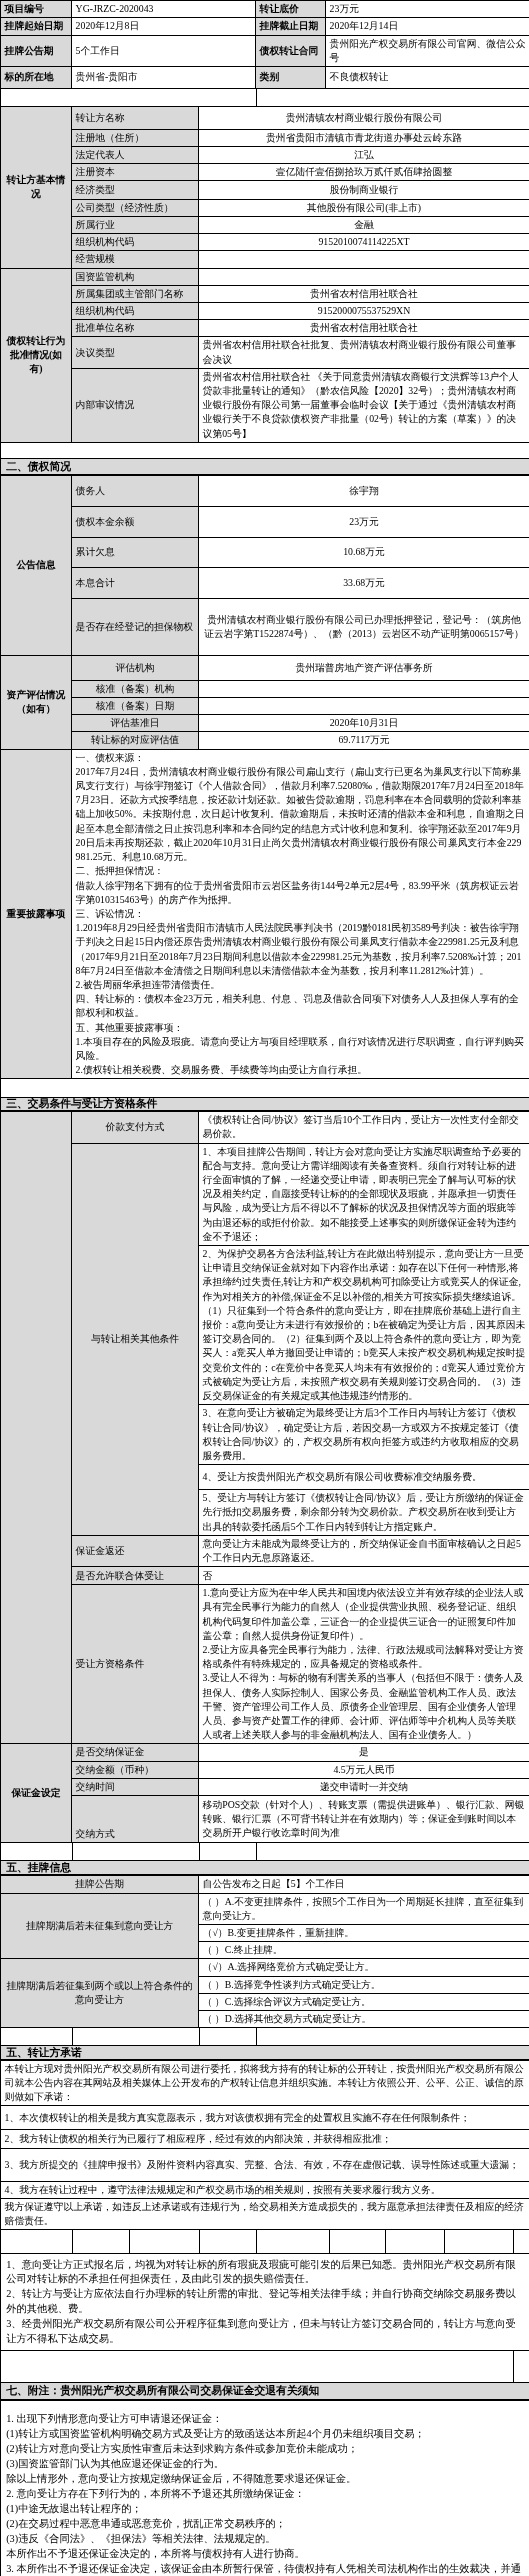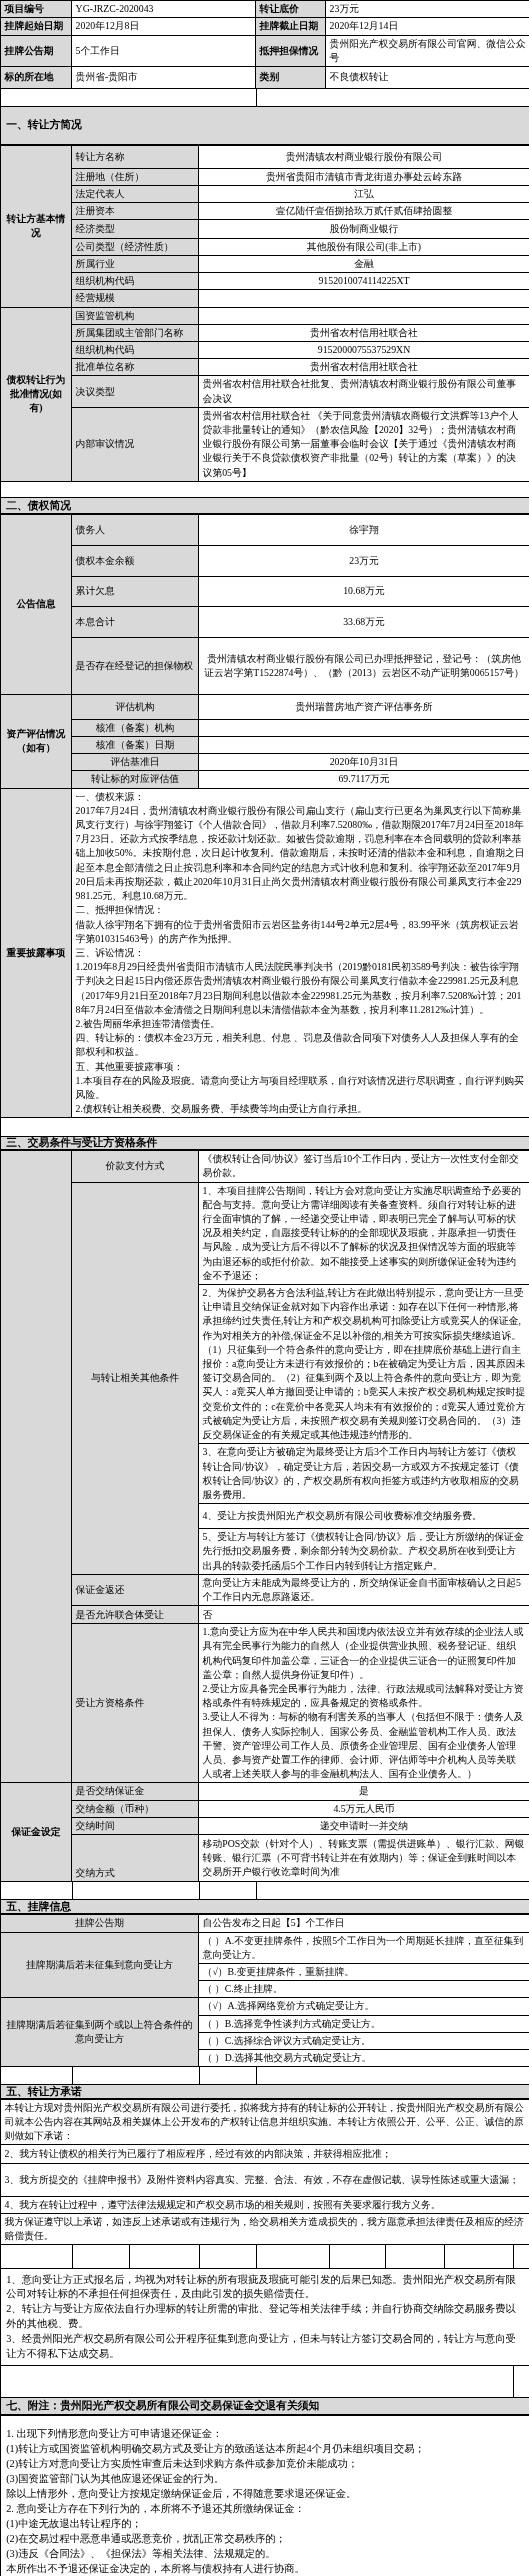--- a/index.html
+++ b/index.html
@@ -41,37 +41,36 @@
     </tr>
     <tr style="height:17.5px">
       <td class="lbl">挂牌起始日期</td>
       <td>2020年12月8日</td>
       <td class="lbl">挂牌截止日期</td>
       <td>2020年12月14日</td>
     </tr>
     <tr style="height:23px">
       <td class="lbl">挂牌公告期</td>
       <td>5个工作日</td>
-      <td class="lbl">抵押担保情况</td>
+      <td class="lbl">债权转让合同</td>
       <td>贵州阳光产权交易所有限公司官网、微信公众号</td>
     </tr>
     <tr style="height:21.6px">
       <td class="lbl">标的所在地</td>
       <td>贵州省-贵阳市</td>
       <td class="lbl">类别</td>
       <td>不良债权转让</td>
     </tr>
   </tbody>
     </table>
 
   <div class="gap framed" style="height:17px">
       <i class="vl" style="left:255px"></i>
     </div>
 
-  <div class="band" style="height:39px">一、转让方简况</div>
 
   <table class="grid">
     <colgroup>
         <col style="width:71px">
         <col style="width:127px">
         <col style="width:331px">
       </colgroup>
     <tbody>
         <tr style="height:23px">
       <td rowspan="9" class="group">转让方基本情况</td>
@@ -327,20 +326,23 @@
 
   <div class="band" style="height:14.4px">五、转让方承诺</div>
 
   <table class="grid">
     <colgroup>
         <col style="width:530px">
       </colgroup>
     <tbody>
         <tr style="height:40px">
           <td class="pre t20">本转让方现对贵州阳光产权交易所有限公司进行委托，拟将我方持有的转让标的公开转让，按贵州阳光产权交易所有限公司就本公告内容在其网站及相关媒体上公开发布的产权转让信息并组织实施。本转让方依照公开、公平、公正、诚信的原则做如下承诺：</td>
+        </tr>
+    <tr style="height:24px">
+          <td class="pre t20">1、本次债权转让的相关是我方真实意愿表示，我方对该债权拥有完全的处置权且实施不存在任何限制条件；</td>
         </tr>
     <tr style="height:18.5px">
           <td class="pre t20">2、我方转让债权的相关行为已履行了相应程序，经过有效的内部决策，并获得相应批准；</td>
         </tr>
     <tr style="height:33px">
           <td class="pre t20">3、我方所提交的《挂牌申报书》及附件资料内容真实、完整、合法、有效，不存在虚假记载、误导性陈述或重大遗漏；</td>
         </tr>
     <tr style="height:13.4px">
           <td class="pre t20">4、我方在转让过程中，遵守法律法规规定和产权交易市场的相关规则，按照有关要求履行我方义务。</td>
         </tr>

